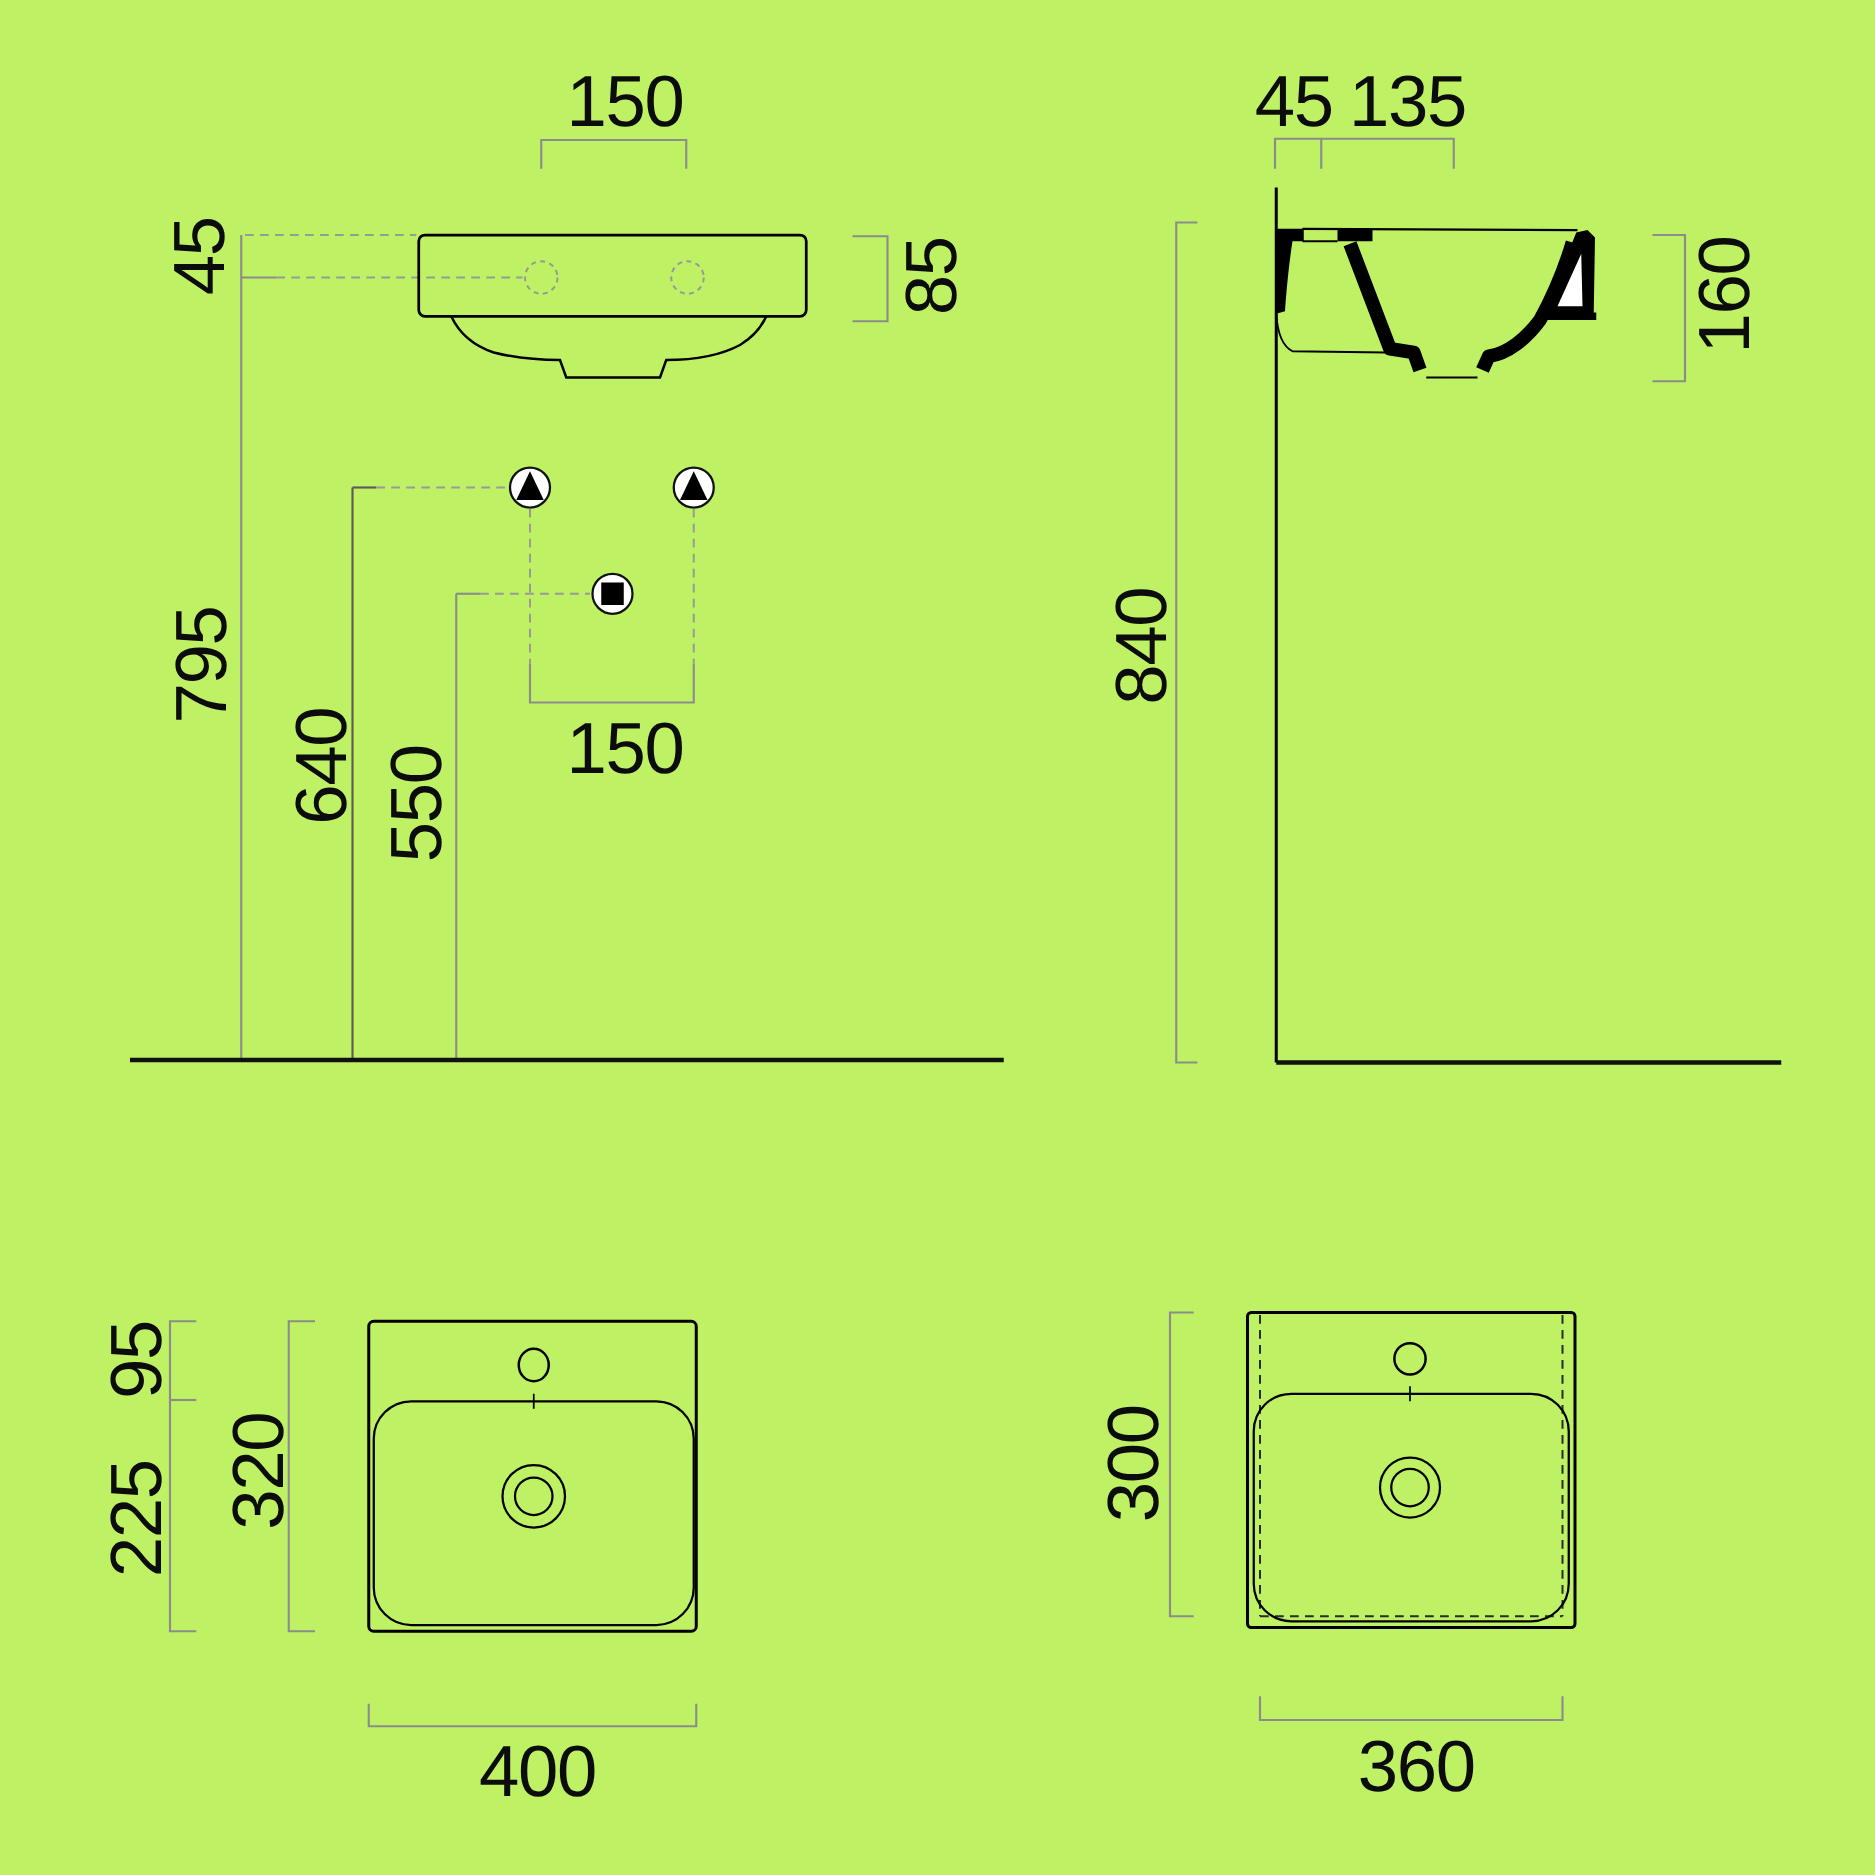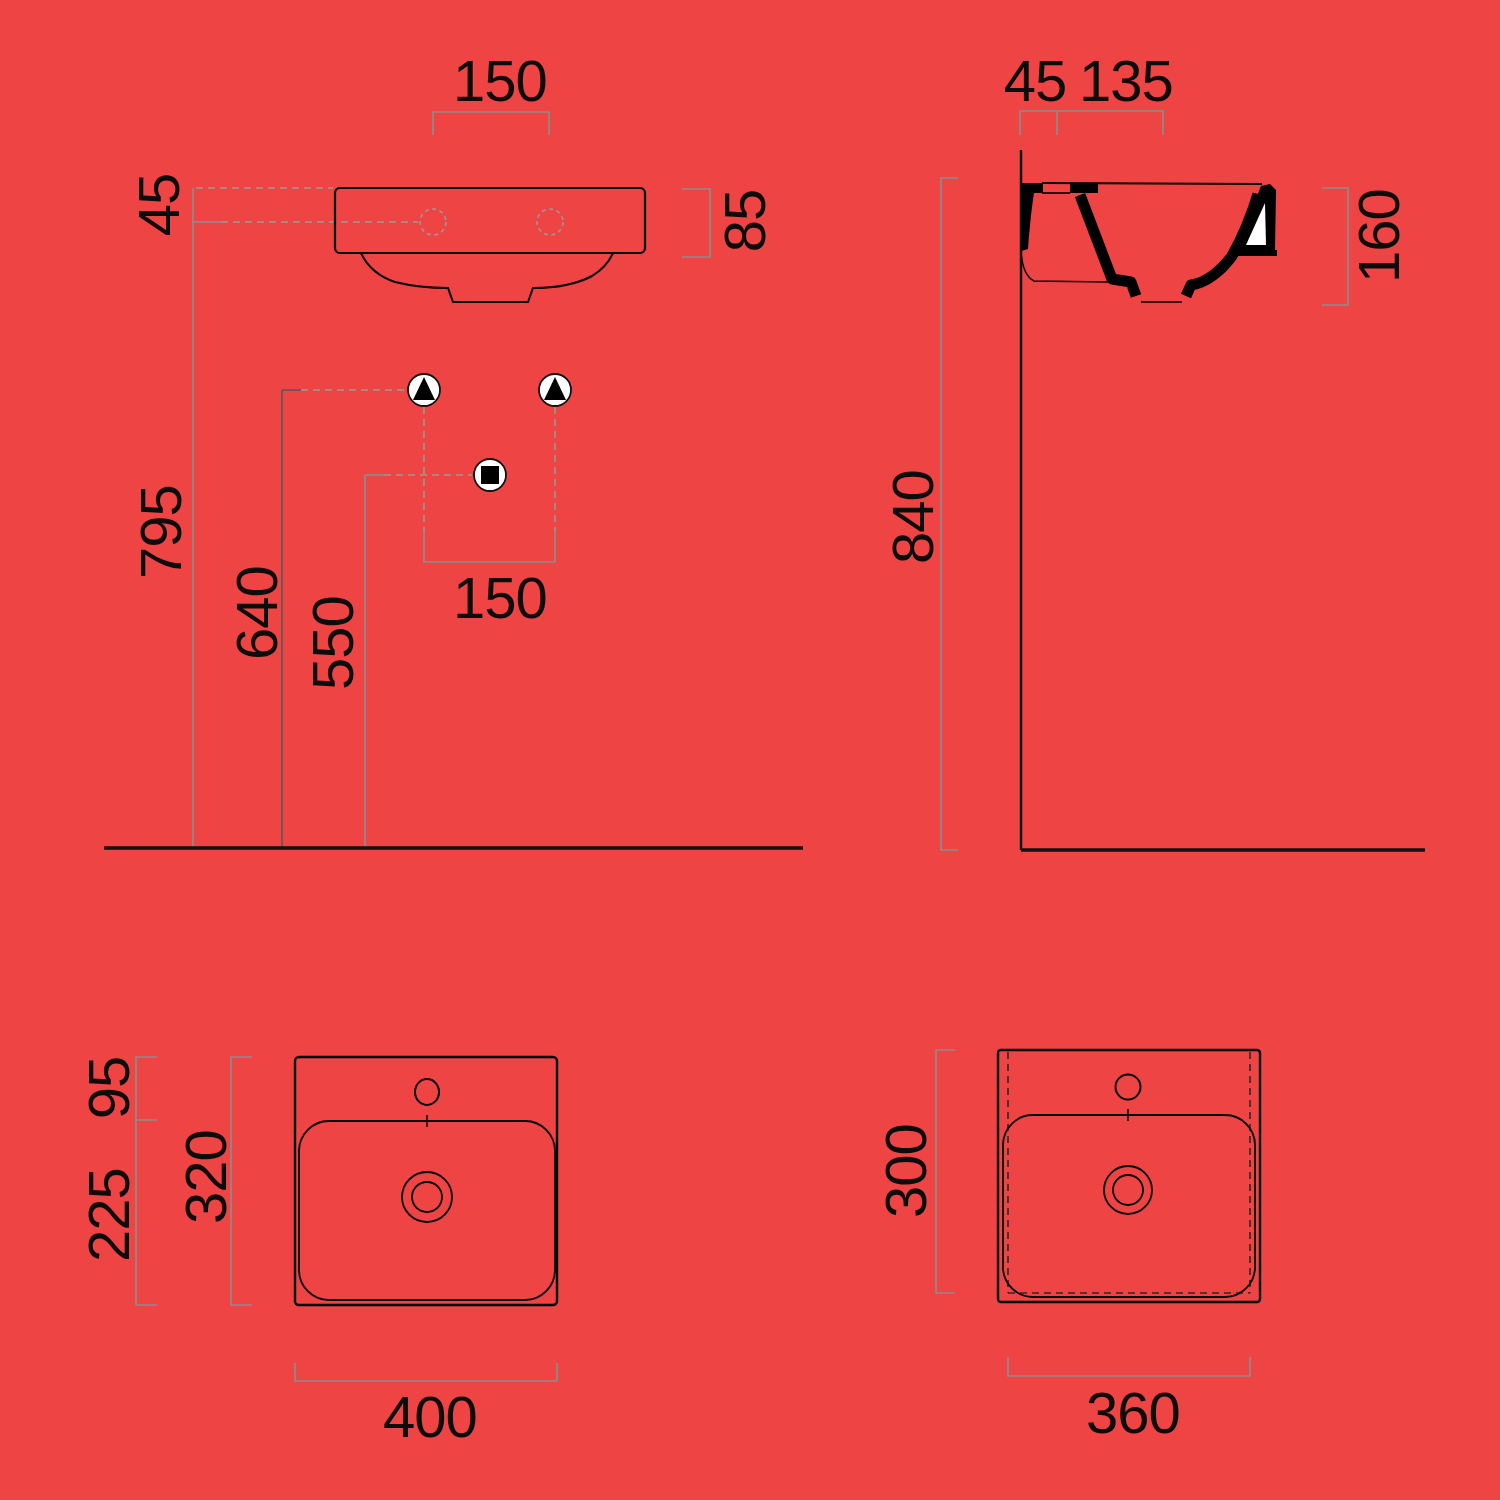--- a/index.html
+++ b/index.html
@@ -1,16 +1,16 @@
 <!DOCTYPE html>
 <html><head>
 <meta charset="utf-8">
 <style>
   html,body{margin:0;padding:0;background:#ffffff;}
-  .stage{position:relative;width:1500px;height:1500px;background:#ef4444;overflow:hidden;}
+  .stage{position:relative;width:1500px;height:1500px;background:#bef264;overflow:hidden;}
   svg{display:block;}
   .dim{font-family:"Liberation Sans","DejaVu Sans",sans-serif;font-size:58px;fill:#0c0c0c;letter-spacing:-1px;}
   .obj{stroke:#000000;fill:none;}
   .dimln{stroke:#8c8c8c;fill:none;}
   .dimln2{stroke:#5a5a5a;fill:none;}
   .dash{stroke:#999999;fill:none;stroke-dasharray:7 5;}
   .dashdark{stroke:#2a2a2a;fill:none;stroke-dasharray:7 5;}
 </style>
 </head>
 <body>

